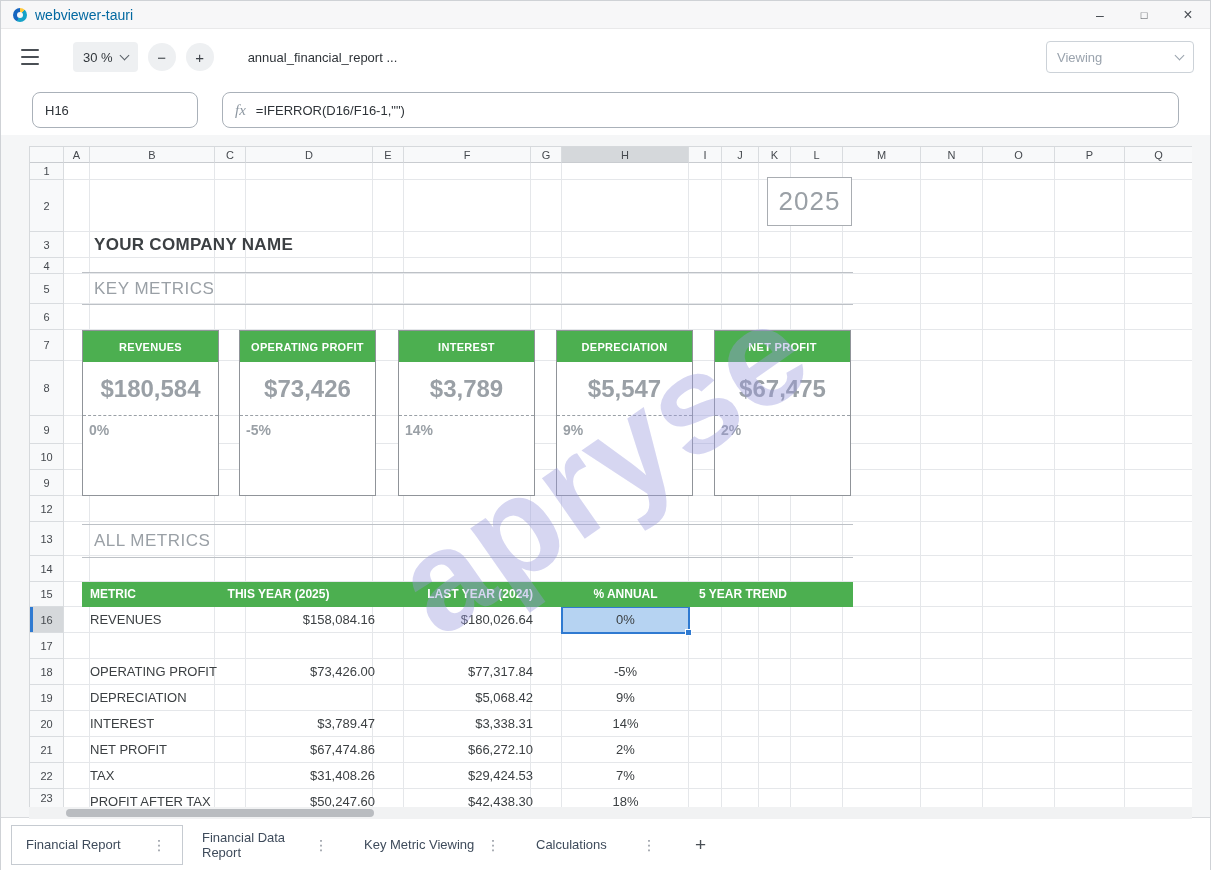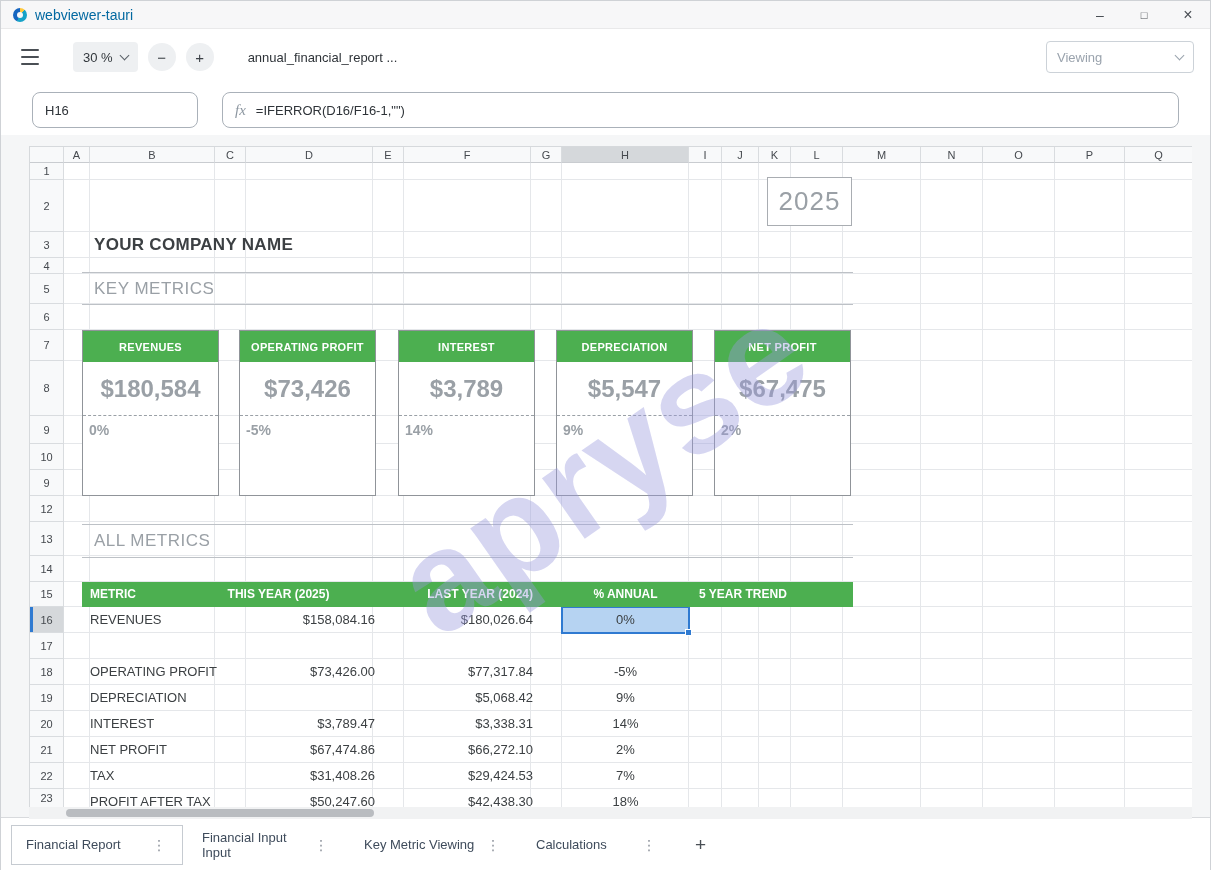--- a/index.html
+++ b/index.html
@@ -723,21 +723,21 @@
       <div class="hscroll-thumb"></div>
     </div>
   </div>
 
   <div class="tabbar">
     <div class="tab active">
       <span class="tab-label">Financial Report</span>
       <span class="tab-menu">⋮</span>
     </div>
     <div class="tab">
-      <span class="tab-label">Financial Input Input</span>
+      <span class="tab-label">Financial Data Report</span>
       <span class="tab-menu">⋮</span>
     </div>
     <div class="tab">
       <span class="tab-label">Key Metric Viewing</span>
       <span class="tab-menu">⋮</span>
     </div>
     <div class="tab">
       <span class="tab-label">Calculations</span>
       <span class="tab-menu">⋮</span>
     </div>

